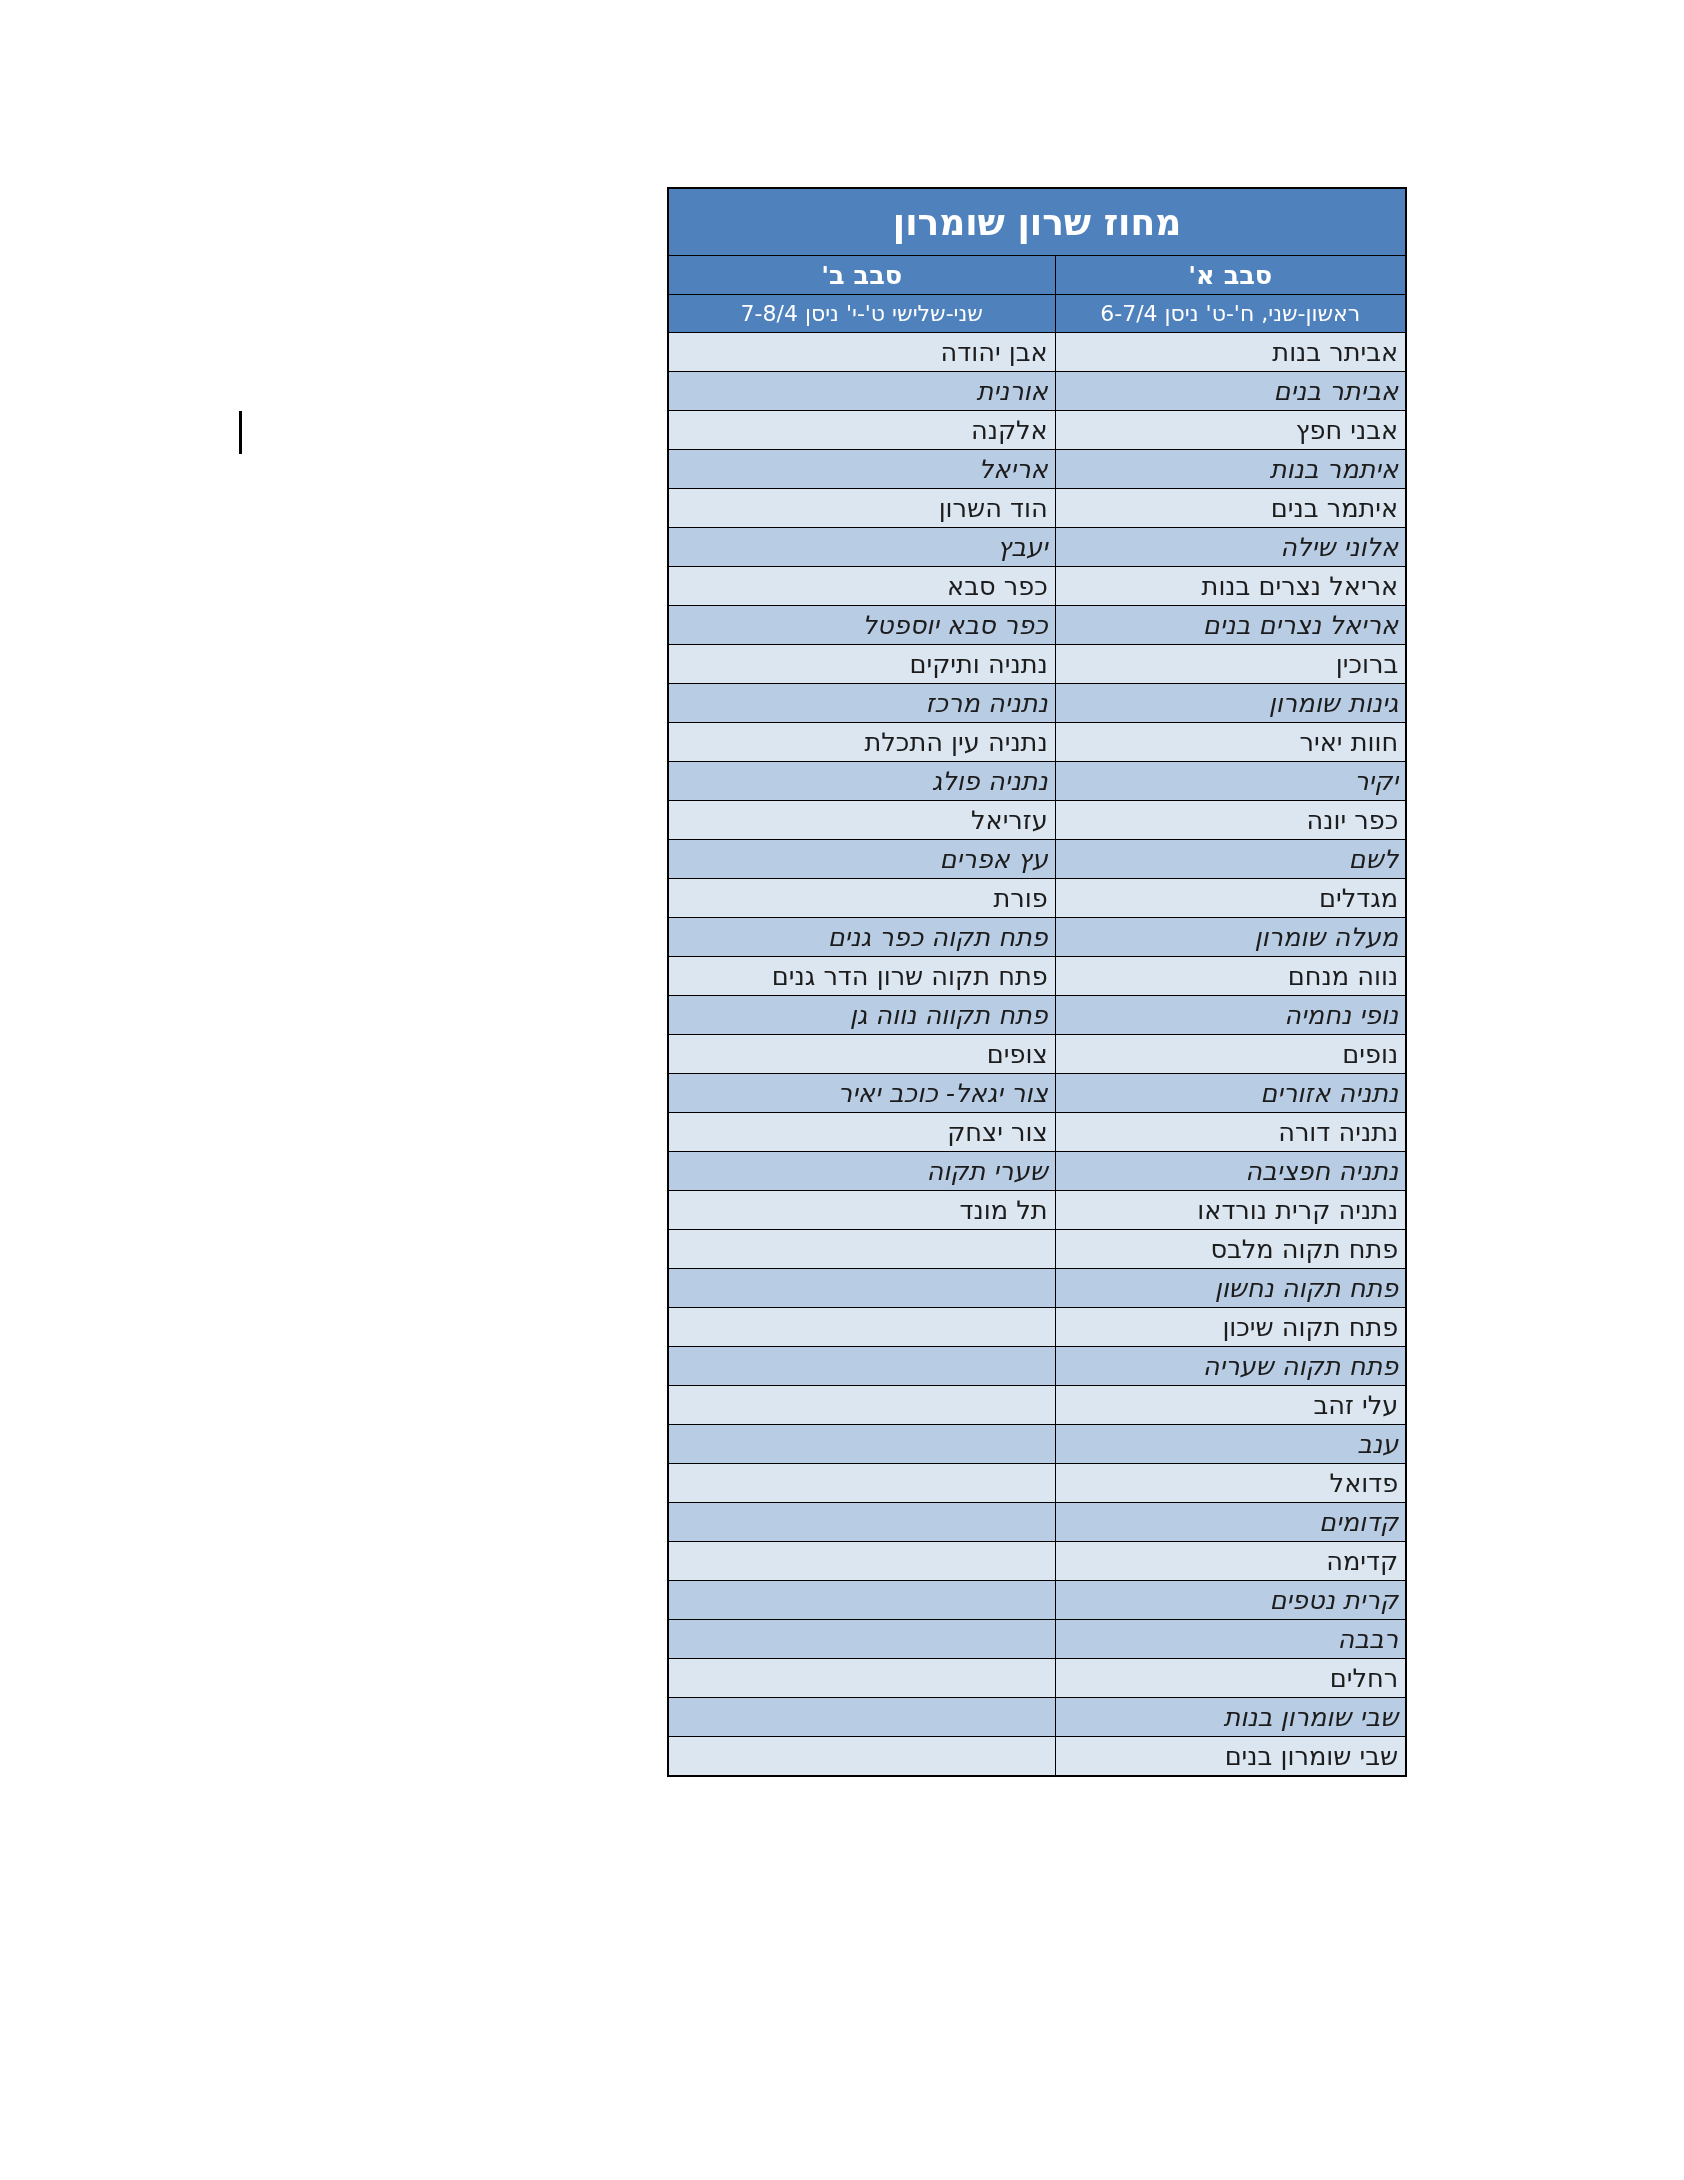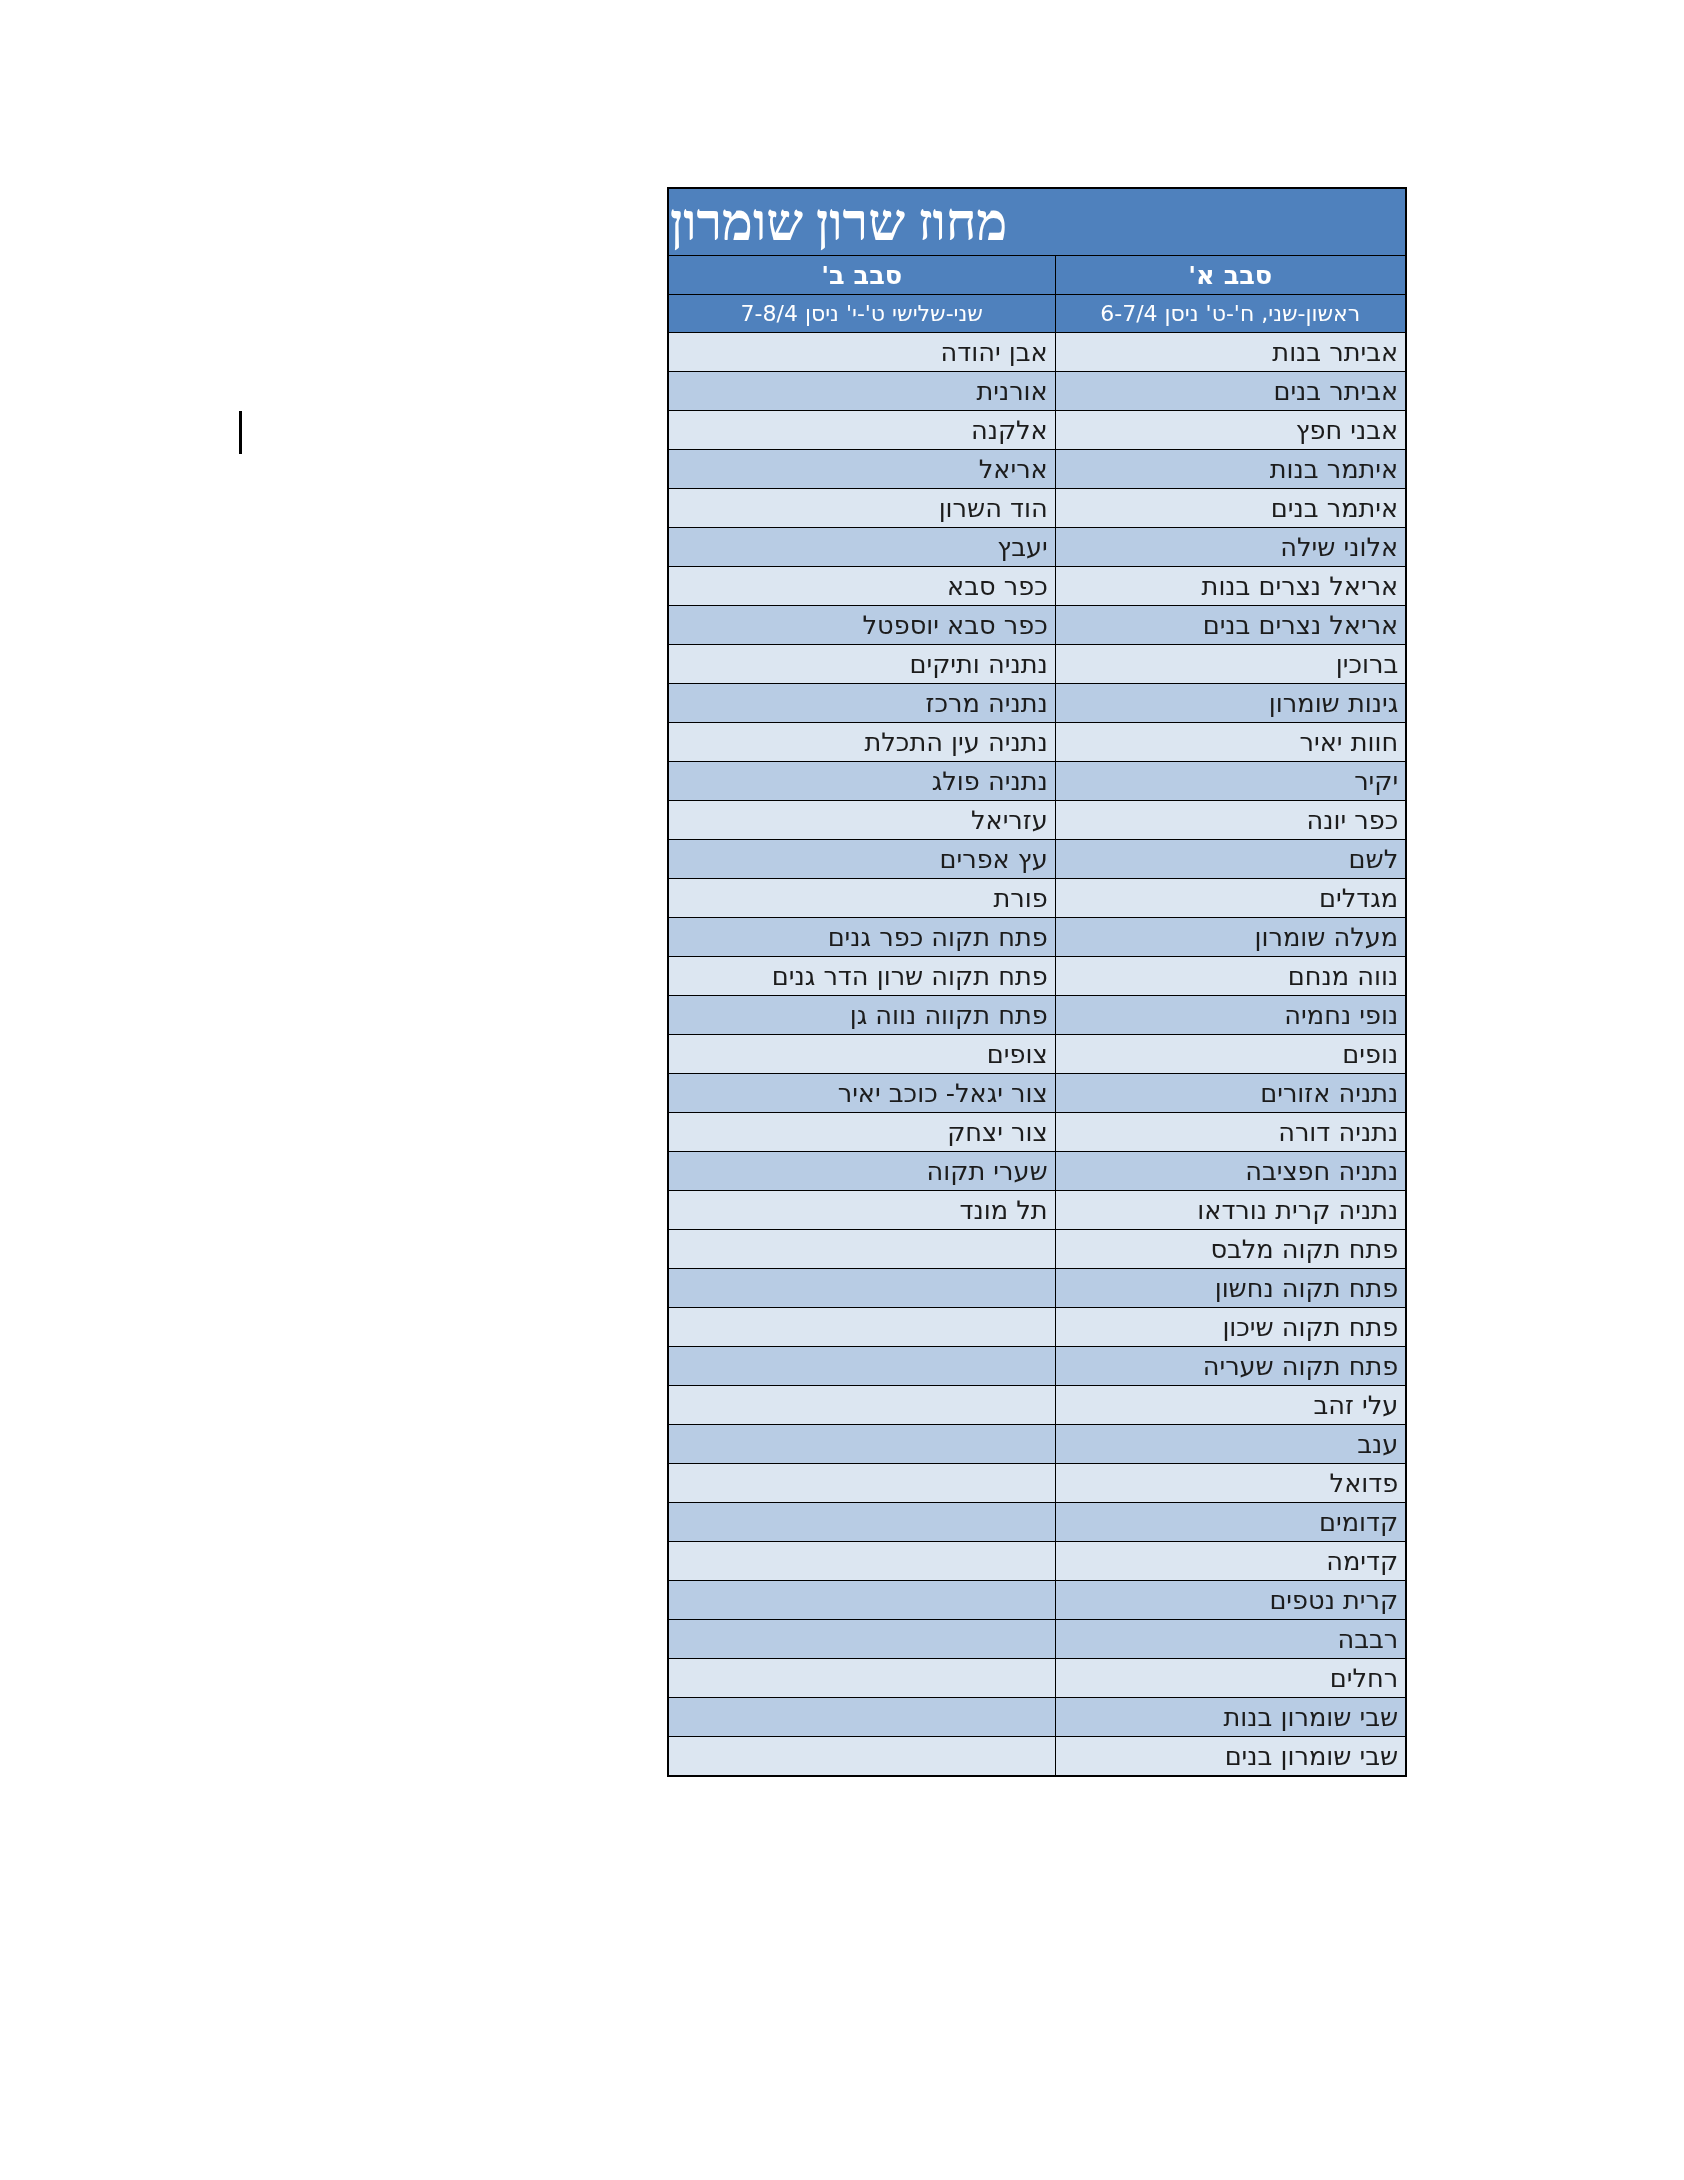--- a/index.html
+++ b/index.html
@@ -35,25 +35,24 @@
   }
   table.schedule th, table.schedule td{
     border:1.7px solid var(--border-color);
     overflow:hidden;
     white-space:nowrap;
   }
   tr.title-row th{
     height:64px;
     background:var(--header-bg);
     color:var(--header-text);
-    font-size:52px;
+    font-size:36px;
     font-weight:bold;
-    text-align:left;
-    vertical-align:middle;
-    font-family:Liberation Serif, serif;
+    text-align:center;
+    vertical-align:middle;
   }
   tr.round-row th{
     height:36px;
     background:var(--header-bg);
     color:var(--header-text);
     font-size:25.6px;
     font-weight:bold;
     text-align:center;
     vertical-align:middle;
   }
@@ -69,21 +68,21 @@
   }
   tbody tr{height:39px;}
   tbody td{
     font-size:25.6px;
     color:var(--cell-text);
     text-align:right;
     vertical-align:middle;
     padding:0 6.8px 0 3.4px;
   }
   tbody tr.light td{background:var(--row-light);margin-left:48px;}
-  tbody tr.dark td{background:var(--row-dark);}
+  tbody tr.dark td{background:var(--row-dark);font-style:italic;}
 </style>
 </head>
 <body>
 
 <div class="cursor-mark"></div>
 
 <table class="schedule">
   <colgroup>
     <col style="width:351px">
     <col style="width:387px">

